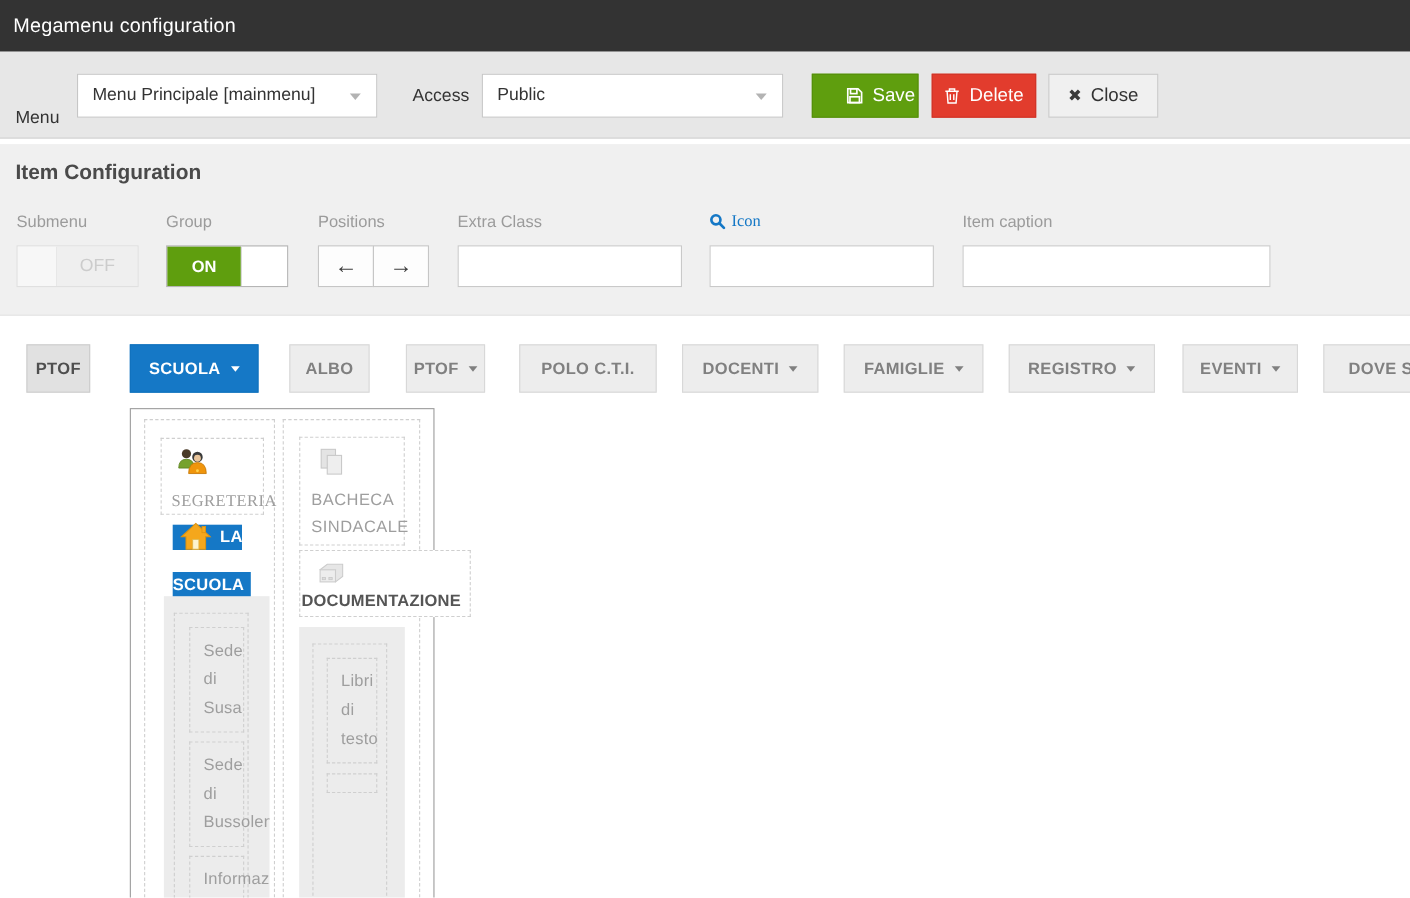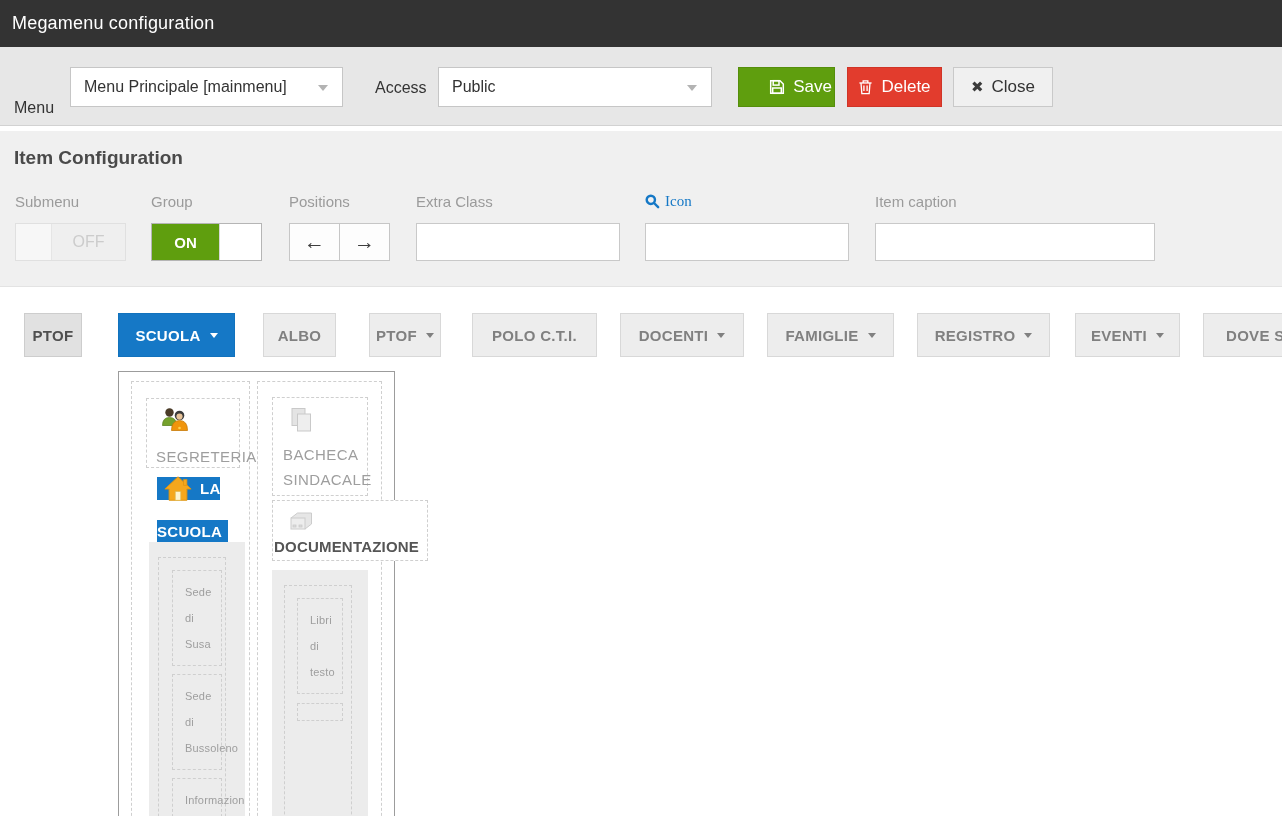--- a/index.html
+++ b/index.html
@@ -118,21 +118,21 @@
   .mega-col { position:absolute; top:9px; height:465px; border:1px dashed #cfcfcf; }
   .col1 { left:12px;  width:119px; }
   .col2 { left:138px; width:125px; }
 
   .mm-item { position:absolute; border:1px dashed #cfcfcf; background:#fff; }
   .mm-label {
     font-size:15px; color:#9e9e9e; letter-spacing:0.4px; line-height:25px;
   }
   .nowrap { white-space:nowrap; }
 
-  .seg-item { left:27px; top:26px; width:94px; height:70px; }
+  .seg-item { left:27px; top:26px; width:94px; height:70px;font-family:Liberation Serif, serif; }
   .bac-item { left:153px; top:25px; width:96px; height:99px; }
   .doc-item { left:153px; top:128px; width:156px; height:61px; }
   .doc-item .mm-label { color:#555; font-weight:bold; letter-spacing:0.2px; }
 
   .lascuola-wrap { position:absolute; left:26px; top:100px; width:92px; line-height:33px;margin-left:12px; }
   .sel-bg {
     background:#1578c6; color:#fff; font-weight:bold; font-size:15px;
     padding:3px 6px; letter-spacing:0.3px;
   }
   .sel-bg .mm-icon { vertical-align:-10px; margin-right:7px; }
@@ -143,21 +143,21 @@
     position:absolute; background:#ececec;
   }
   .sg1 { left:30px;  top:170px; width:96px; height:300px; overflow:hidden; }
   .sg2 { left:153px; top:198px; width:96px; height:300px; }
   .sub-inner {
     position:absolute; top:15px; border:1px dashed #cfcfcf; height:320px;
   }
   .sg1 .sub-inner { left:9px;  width:68px; }
   .sg2 .sub-inner { left:12px; width:68px; }
   .sub-item {
-    border:1px dashed #cfcfcf; font-size:11px; color:#9e9e9e;
+    border:1px dashed #cfcfcf; font-size:15px; color:#9e9e9e;
     line-height:26px; letter-spacing:0.2px;
   }
   .sg1 .sub-item { margin:0 0 8px 13px; width:50px; padding:8px 0 8px 12px; }
   .sg2 .sub-item { margin:0 0 9px 12px; width:46px; padding:8px 0 8px 12px; }
   .sg1 .sub-item:first-child, .sg2 .sub-item:first-child { margin-top:12px; }
 </style>
 </head>
 <body>
 
 <div class="app-header">

